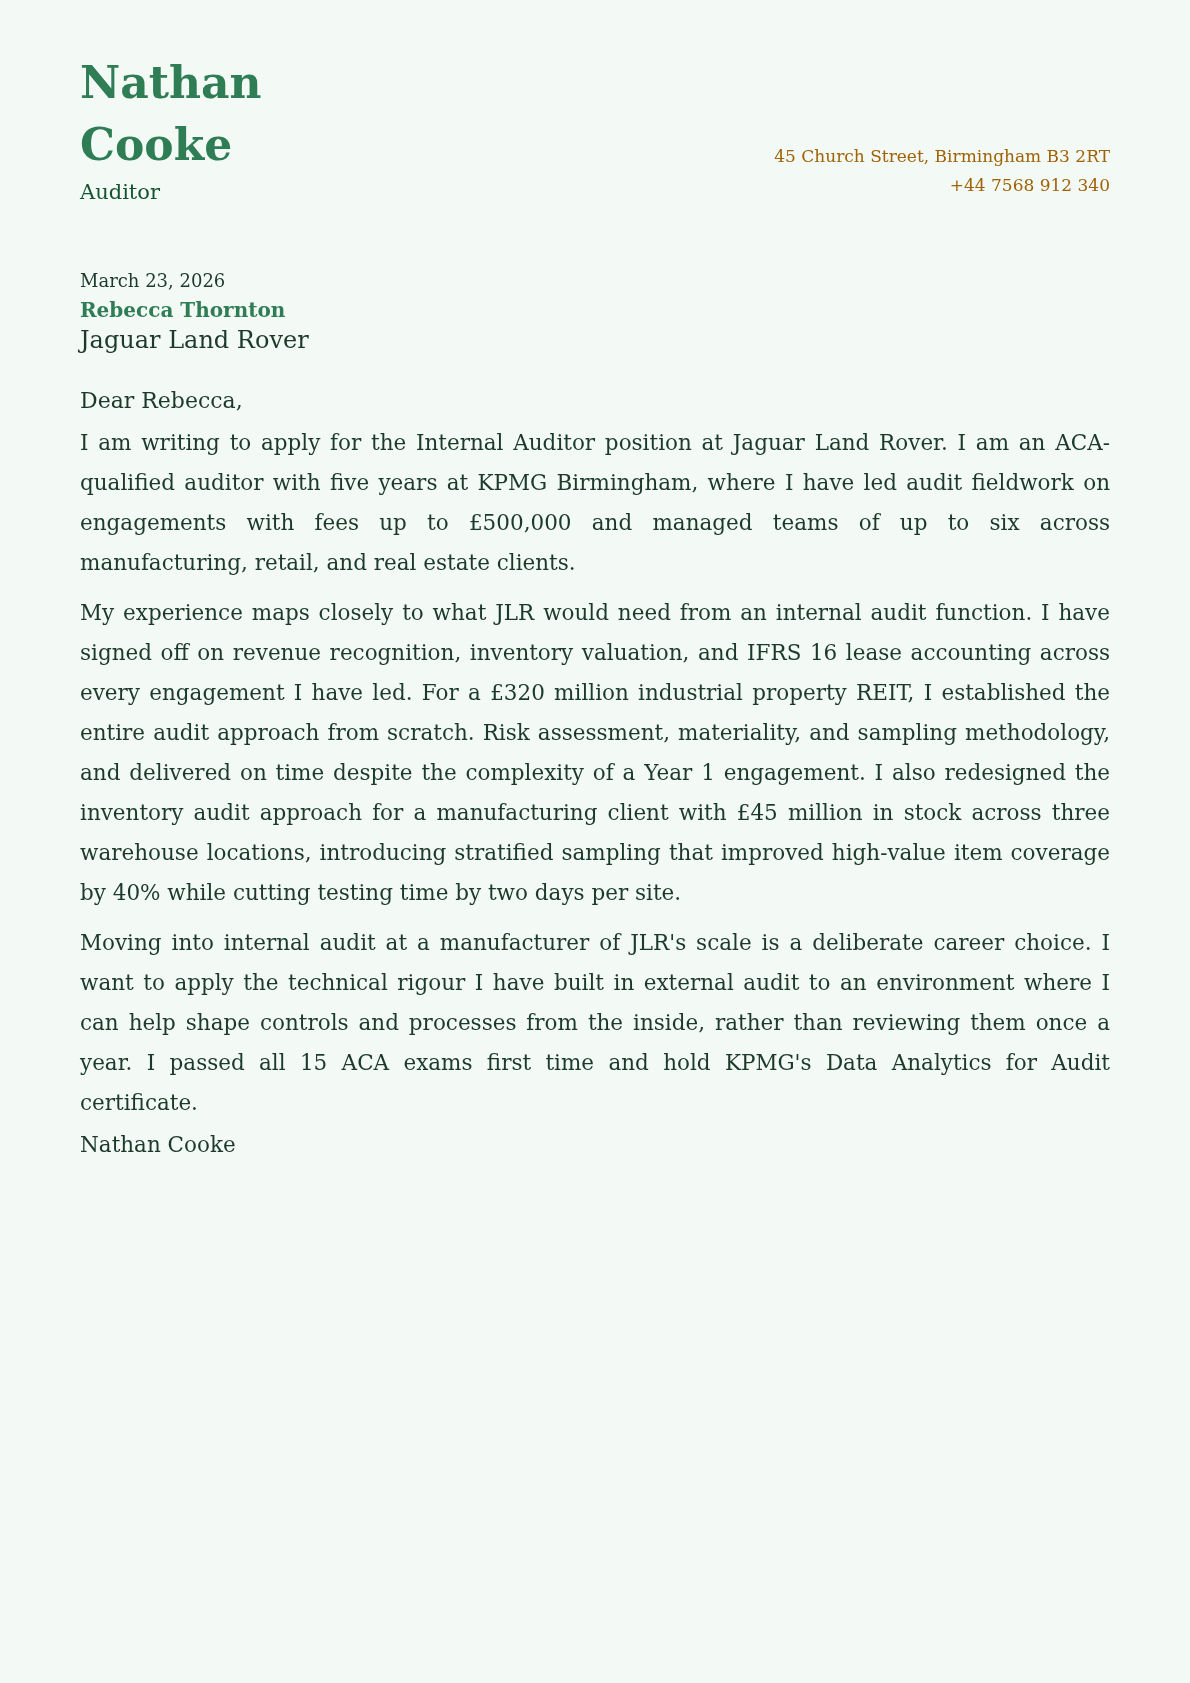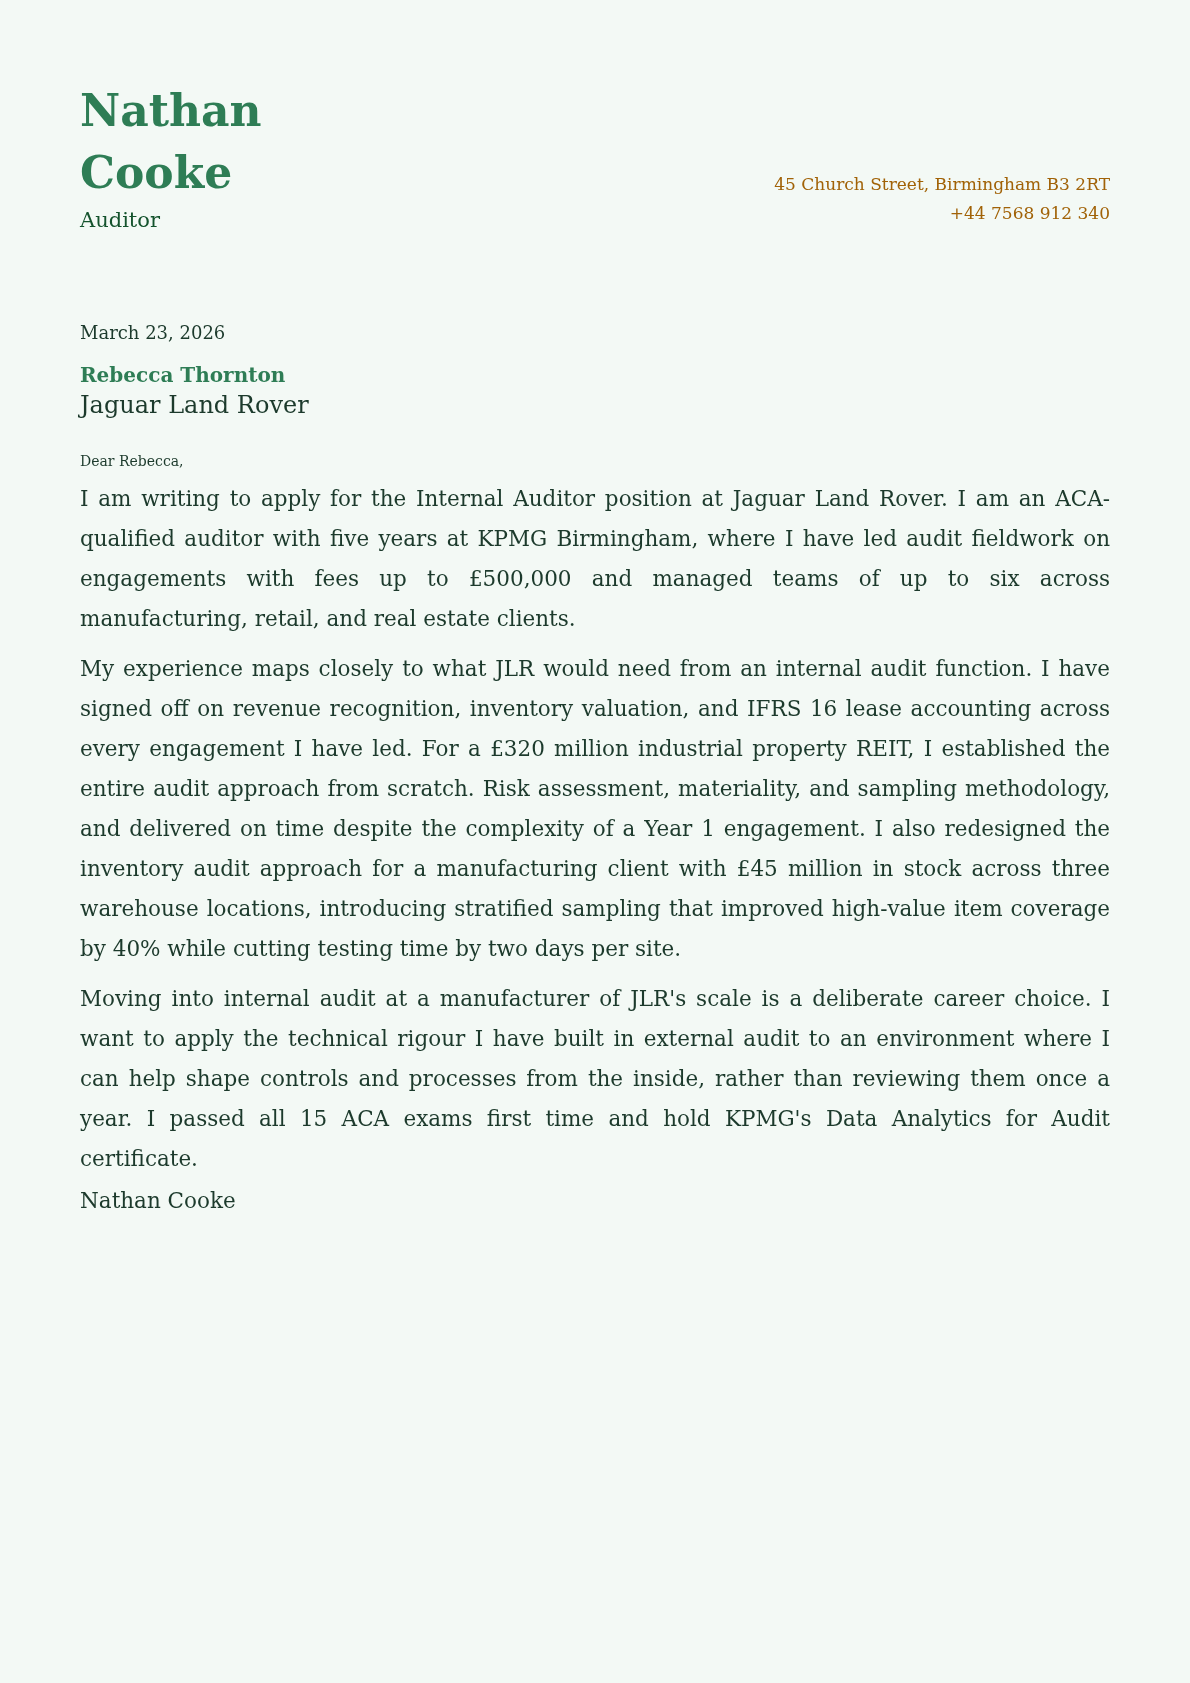--- a/index.html
+++ b/index.html
@@ -9,21 +9,21 @@
     background: #f3f9f5;
     color: #1c3a2c;
     font-family: "DejaVu Serif", serif;
     overflow: hidden;
   }
   .page {
     position: relative;
     width: 1190px;
     height: 1500px;
     box-sizing: border-box;
-    padding: 80px 80px 0 80px;
+    padding: 52px 80px 0 80px;
   }
   .header {
     display: flex;
     justify-content: space-between;
     align-items: flex-end;
   }
   .name {
     font-family: "DejaVu Serif", serif;
     font-weight: bold;
     color: #2e7d55;
@@ -38,36 +38,36 @@
     color: #14532d;
   }
   .contact {
     text-align: right;
     font-size: 17px;
     line-height: 29px;
     padding-bottom: 4px;
     color: #a16207;
   }
   .date {
-    margin-top: 90px;
+    margin-top: 66px;
     font-size: 18px;
   }
   .recipient-name {
-    margin-top: 20px;
+    margin-top: 7px;
     font-size: 20px;
     font-weight: bold;
     color: #2e7d55;
   }
   .recipient-company {
     font-size: 24px;
     margin-top: 4px;
   }
   .salutation {
     margin-top: 34px;
-    font-size: 14px;
+    font-size: 22px;
   }
   .body p {
     margin: 10px 16px 0 0;
     font-size: 21.5px;
     line-height: 40px;
     text-align: justify;
     width: 1030px;
   }
   .closing {
     margin-top: 10px;

